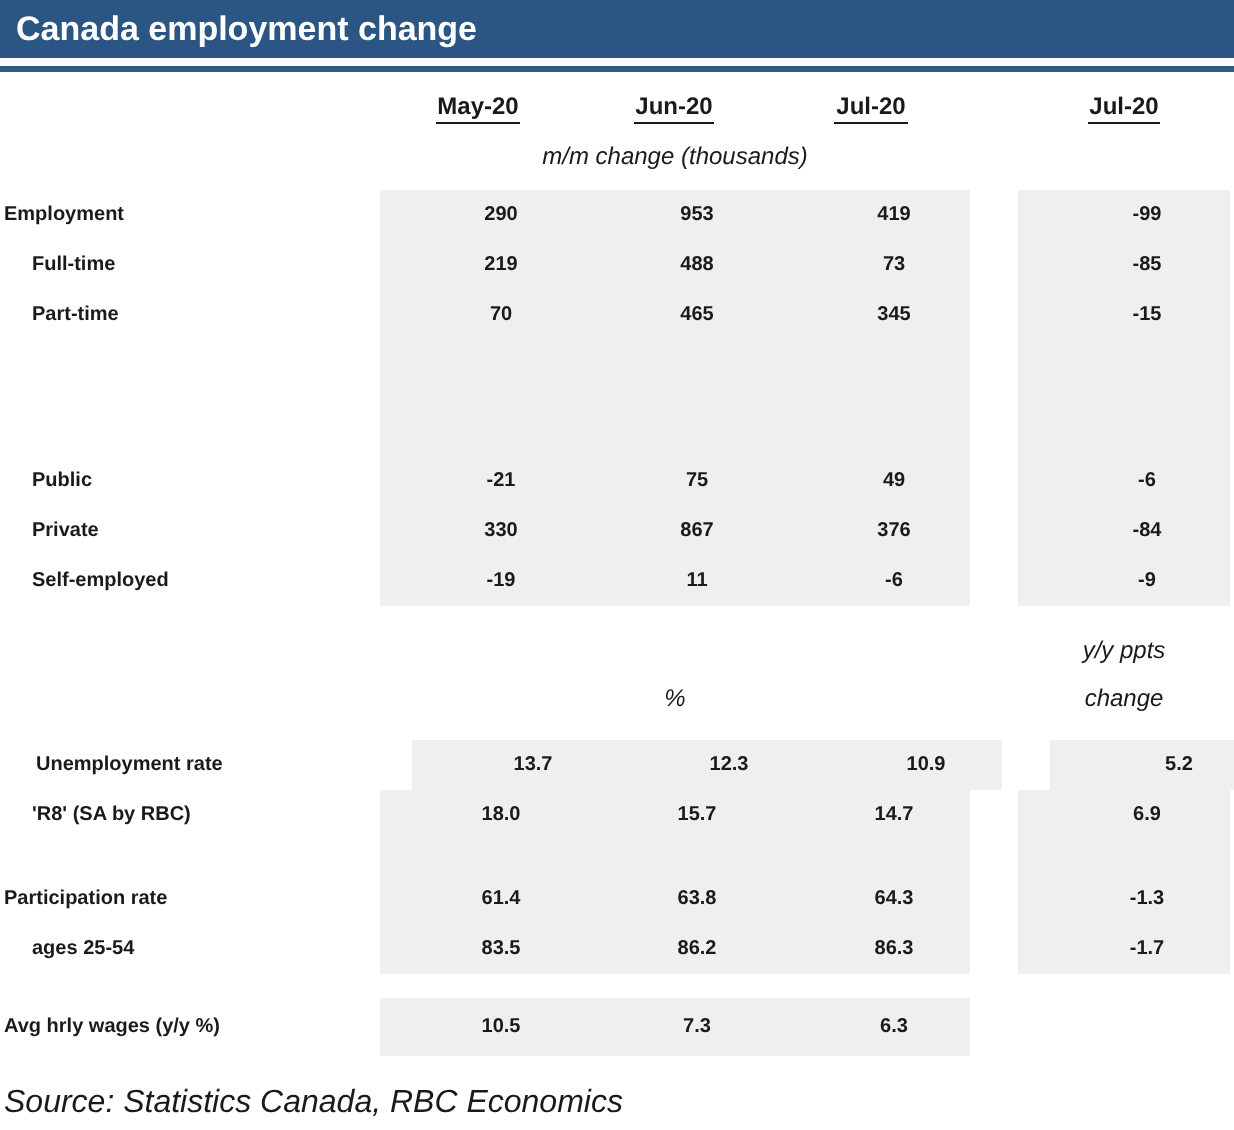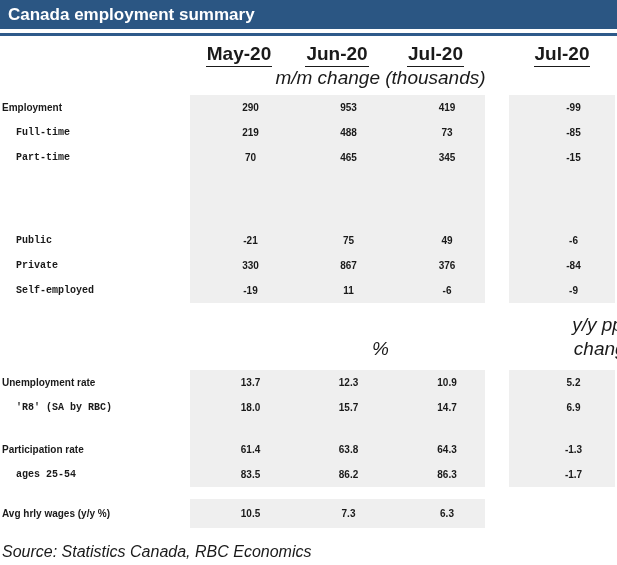--- a/index.html
+++ b/index.html
@@ -22,49 +22,49 @@
 
   .h22{height:22px;}
   .h25{height:25px;}
   .h26{height:26px;}
   .h29{height:29px;}
   .sp58{height:58px;}
   .sp17{height:17px;}
 
   .mt4{margin-top:4px;}
   .mt7{margin-top:7px;}
-  .mt8{margin-top:8px;}
+  .mt8{margin-top:8px;margin-left:16px;}
   .mt11{margin-top:11px;}
   .mt12{margin-top:12px;}
   .mt15{margin-top:15px;}
 
   .trow{font-weight:bold;font-size:10px;}
-  .hrow{font-size:19px;}
+  .hrow{font-size:12px;}
   .bold{font-weight:bold;}
-  .it{font-style:italic;font-weight:normal;padding-left:43px;}
+  .it{font-style:italic;font-weight:normal;}
 
   .lab{padding-left:2px;text-align:left;}
-  .ind{padding-left:16px;font-family:Liberation Mono, monospace;}
+  .ind{padding-left:16px;}
   .num{padding-left:23px;}
   .ctr{text-align:center;}
 
   
   .gm > .cm{background:#EFEFEF;height:100%;display:flex;align-items:center;justify-content:center;}
   .ga > .ca{background:#EFEFEF;height:100%;display:flex;align-items:center;justify-content:center;}
   .cm,.ca{justify-content:center;}
 
   .us{display:inline-block;border-bottom:1.5px solid #1a1a1a;padding:0 1px 1px 1px;}
 
   .source{font-style:italic;font-size:16px;padding-left:2px;color:#1a1a1a;}
 </style>
 </head>
 <body>
 
 <div class="titlebar">
-  <span>Canada employment summary</span>
+  <span>Canada employment change</span>
 </div>
 <div class="gap4"></div>
 <div class="rule"></div>
 
 <div class="hrow cols6 h22 mt7 bold">
   <div></div>
   <div class="ctr"><span class="us">May-20</span></div>
   <div class="ctr"><span class="us">Jun-20</span></div>
   <div class="ctr"><span class="us">Jul-20</span></div>
   <div></div>

